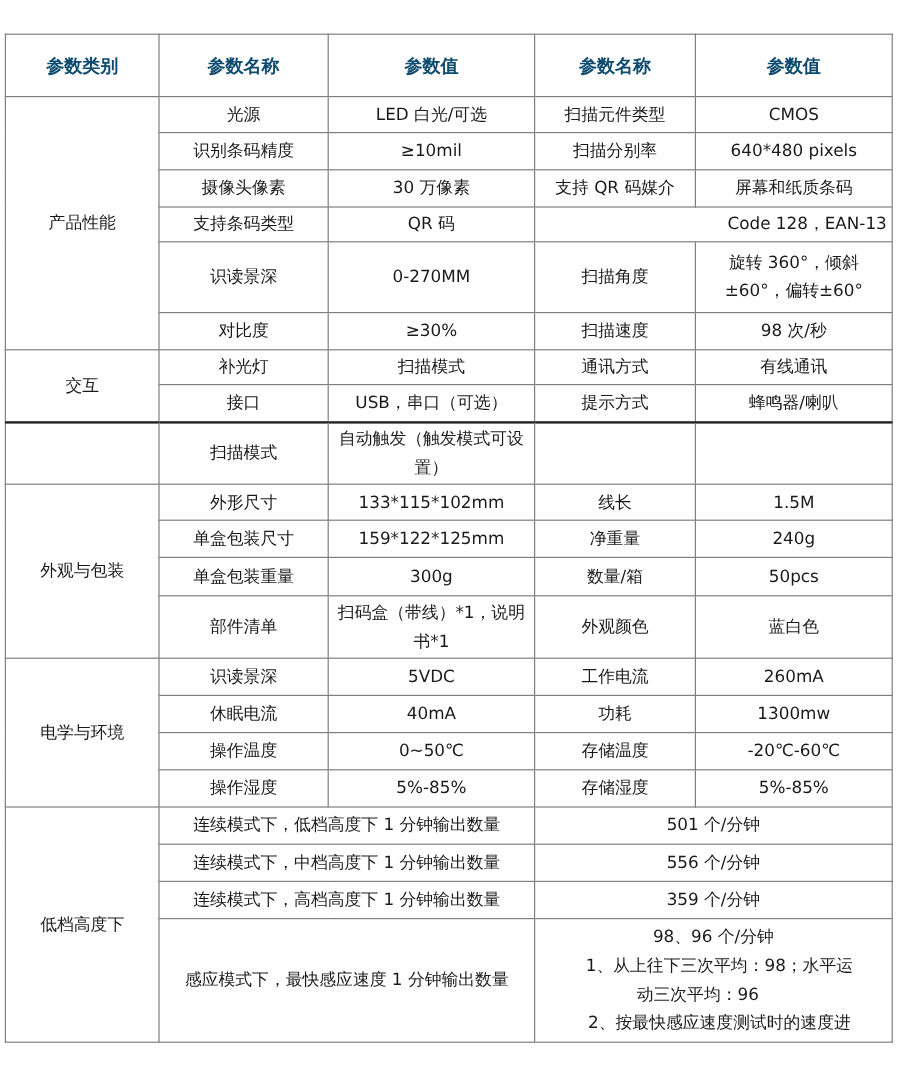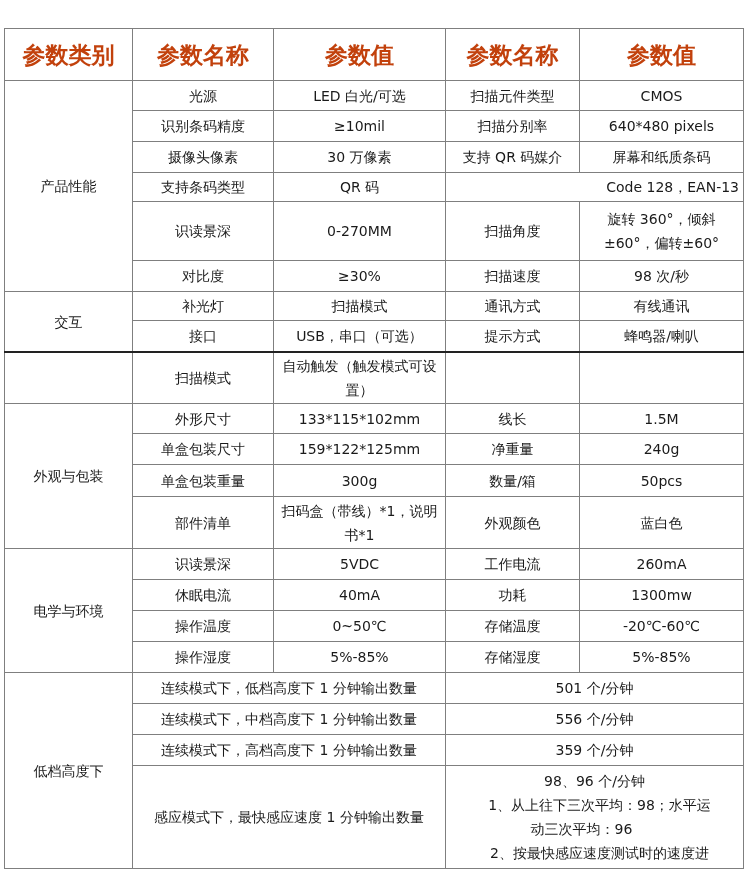--- a/index.html
+++ b/index.html
@@ -3,21 +3,21 @@
 <meta charset="utf-8">
 <style>
   html, body { margin:0; padding:0; background:#ffffff; }
   body { width:750px; height:889px; position:relative; overflow:hidden;
          font-family:"DejaVu Sans","Liberation Sans",sans-serif; }
   table.spec { position:absolute; left:4px; top:28px; border-collapse:collapse;
                table-layout:fixed; width:739px; }
   table.spec td, table.spec th { border:1px solid #7f7f7f; padding:0 4px;
                text-align:center; vertical-align:middle; font-size:14px;
                color:#1a1a1a; line-height:24px; overflow:hidden; }
-  table.spec th { font-size:23px; font-weight:bold; color:#c2410c; height:51px; }
+  table.spec th { font-size:15px; font-weight:bold; color:#0c4a6e; height:51px; }
   td.cat { color:#111; }
   td.name { color:#111; }
   td.val { color:#2f86cc; }
   td.val.left { text-align:right; }
   td.red { color:#f01c1c; }
   tr.thick-top td { border-top:2px solid #222; }
   td.small { font-size:13px; }
   td.note { text-align:left; padding-left:26px; line-height:25px; }
   td.note span { display:block; }
   td.note .ind { padding-left:10px; }

